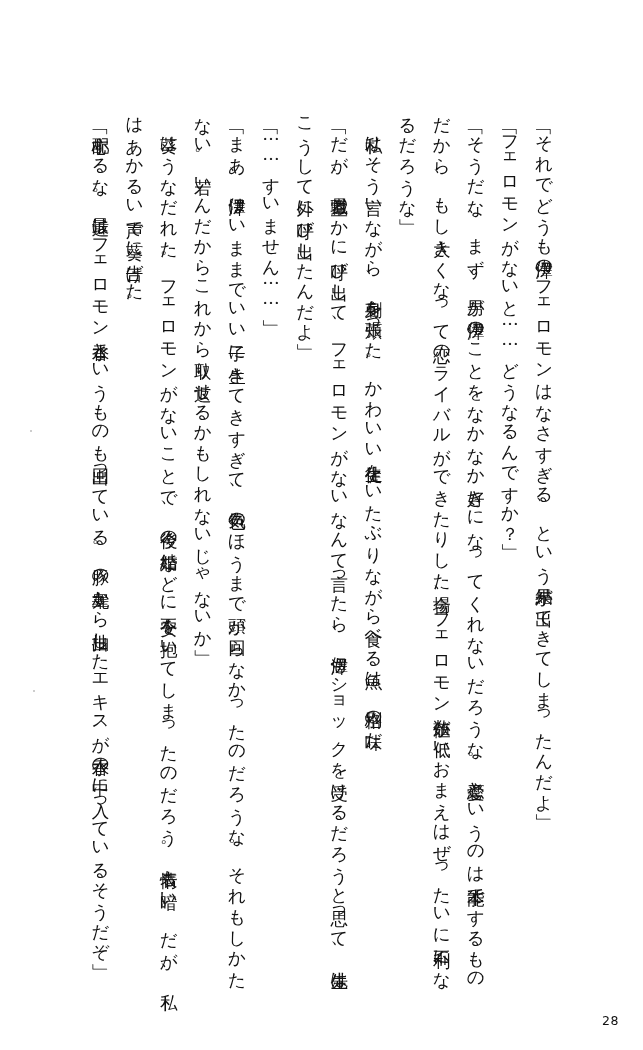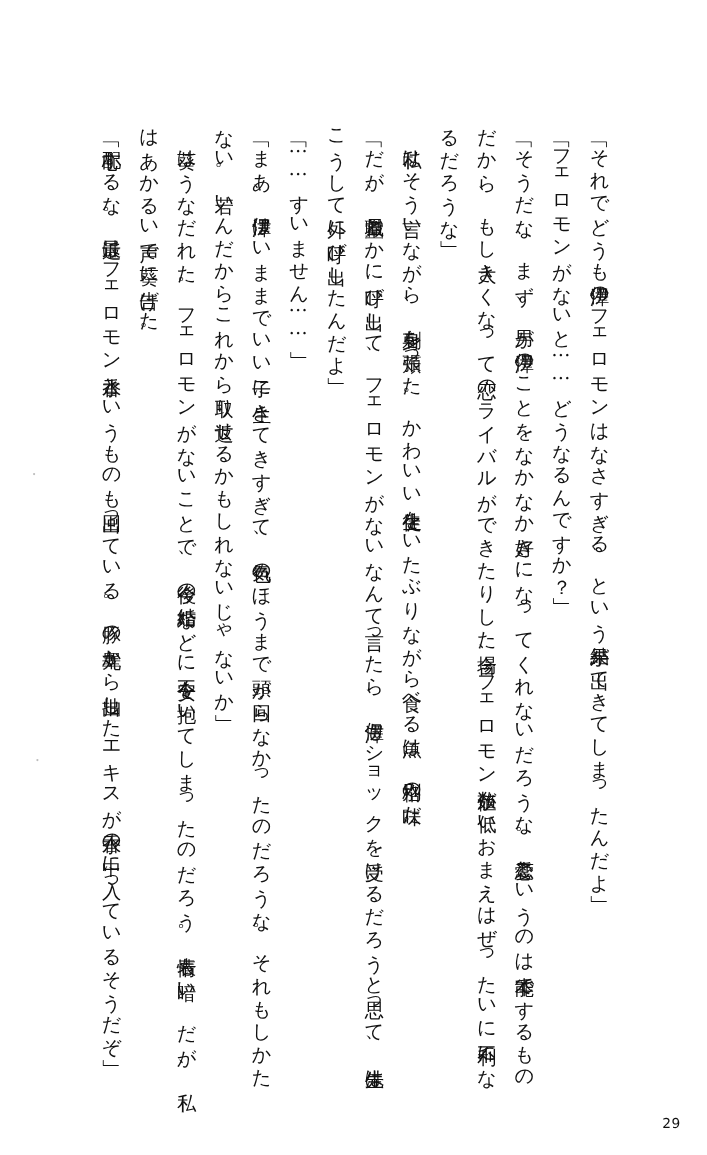--- a/index.html
+++ b/index.html
@@ -81,14 +81,14 @@
     <p class="para">「フェロモンがないと……どうなるんですか？」</p>
     <p class="para">「そうだな、まず、男が伊澤のことをなかなか好きになってくれないだろうな。恋愛というのは本能でするものだから、もし大きくなって恋のライバルができたりした場合、フェロモン数値が低いおまえはぜったいに不利になるだろうな」</p>
     <p class="para">私はそう言いながら、刺身を頬張った。かわいい生徒をいたぶりながら食べる魚は、格別の味だ。</p>
     <p class="para">「だが、職員室とかに呼び出して、フェロモンがないなんて言ったら、伊澤もショックを受けるだろうと思って、先生はこうして外に呼び出したんだよ」</p>
     <p class="para">「……すいません……」</p>
     <p class="para">「まあ、伊澤はいままでいい子に生きてきすぎて、色気のほうまで頭が回らなかったのだろうな。それもしかたない。若いんだからこれから取り返せるかもしれないじゃないか」</p>
     <p class="para">葵はうなだれた。フェロモンがないことで、今後の結婚などに不安を抱いてしまったのだろう。表情も暗い。だが、私はあかるい声で葵に告げた。</p>
     <p class="para">「心配するな。最近はフェロモン香水というものも出回っている。豚の睾丸から抽出したエキスが香水の中に入っているそうだぞ」</p>
   </div>
 
-  <div class="page-number">29</div>
+  <div class="page-number">28</div>
 </div>
 
 </body></html>

